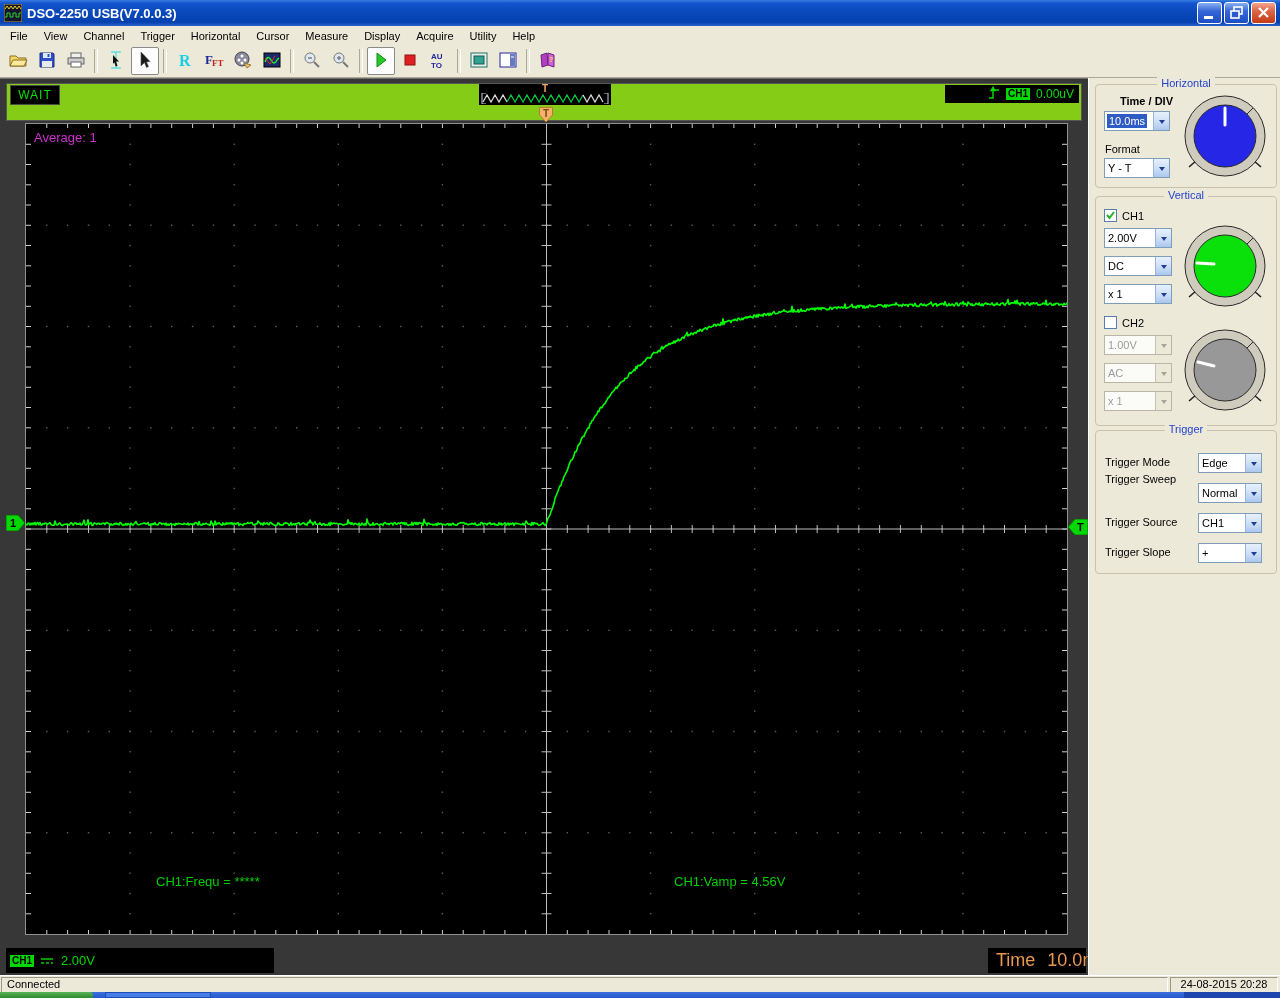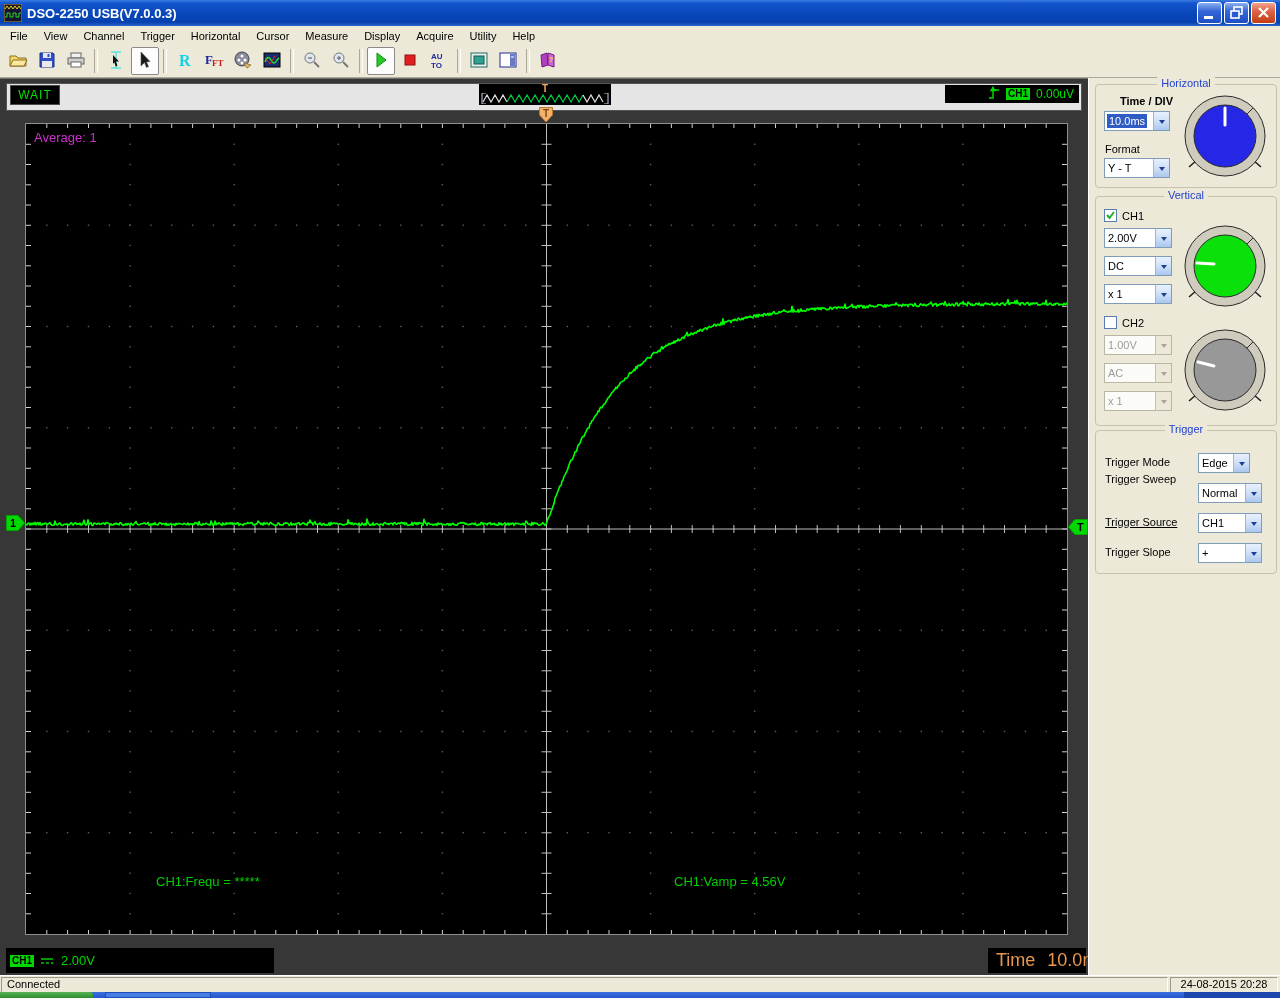--- a/index.html
+++ b/index.html
@@ -24,21 +24,21 @@
   .toolbar{position:absolute;top:45px;left:0;width:1280px;height:32px;background:#ece9d8;
     display:flex;align-items:center;padding-left:4px;gap:1px;
     box-shadow:0 1px 0 #aca899, 0 2px 0 #fff;}
   .tbtn{width:26px;height:26px;display:flex;align-items:center;justify-content:center;border:1px solid transparent;}
   .tbtn.selected{border:1px solid #8a8a8a;background:#fdfdfd;border-radius:2px;}
   .tsep{width:2px;height:24px;border-left:1px solid #aca899;border-right:1px solid #fff;margin:0 3px;}
 
   
   .client{position:absolute;top:78px;left:0;width:1088px;height:897px;background:#373737;
     border-top:1px solid #6e6e6e;}
-  .infostrip{position:absolute;left:6px;top:4px;width:1076px;height:28px;background:#e5e5e5;
+  .infostrip{position:absolute;left:6px;top:4px;width:1076px;height:38px;background:#84cc16;
     border:1px solid #555;box-sizing:border-box;}
   .wait-box{position:absolute;left:3px;top:1px;width:48px;height:18px;background:#000;
     border:1px solid #4a4a4a;color:#00e000;display:flex;align-items:center;justify-content:center;
     font-size:12px;letter-spacing:1px;}
   .preview-box{position:absolute;left:472px;top:0;width:132px;height:21px;background:#000;}
   .pv-t{position:absolute;left:0;right:0;top:-1px;text-align:center;color:#f5a860;font-size:10px;font-weight:bold;}
   .preview-box svg{position:absolute;left:0;top:9px;}
   .trig-box{position:absolute;right:2px;top:1px;width:134px;height:18px;background:#000;
     display:flex;align-items:center;justify-content:flex-end;gap:6px;padding-right:5px;
     color:#00e000;font-size:12px;box-sizing:border-box;}
@@ -1398,36 +1398,36 @@
           <line x1="21" y1="-21" x2="28" y2="-28" stroke="#2a2a2a"></line>
           <circle r="31" fill="#989898" stroke="#2a2a2a"></circle>
           <line x1="-27" y1="-8" x2="-11" y2="-4" stroke="#fff" stroke-width="3" stroke-linecap="round"></line>
         </svg></div>
   </div>
 
   <div class="group" id="g-trigger">
     <div class="gtitle"><span>Trigger</span></div>
     <div id="trigger-rows">
         <div class="glabel" style="left: 9px; top: 25px;">Trigger Mode</div>
-        <div class="combo" style="left: 102px; top: 22px; width: 52px;">
+        <div class="combo" style="left: 102px; top: 22px; width: 64px;">
           <span class="combo-text">Edge</span>
           <span class="spacer"></span>
           <span class="combo-btn">
             <span class="arrow"></span>
           </span>
         </div>
         <div class="glabel" style="left: 9px; top: 42px;">Trigger Sweep</div>
         <div class="combo" style="left: 102px; top: 52px; width: 64px;">
           <span class="combo-text">Normal</span>
           <span class="spacer"></span>
           <span class="combo-btn">
             <span class="arrow"></span>
           </span>
         </div>
-        <div class="glabel" style="left: 9px; top: 85px; text-decoration: underline;">Trigger Source</div>
+        <div class="glabel" style="left: 9px; top: 85px;">Trigger Source</div>
         <div class="combo" style="left: 102px; top: 82px; width: 64px;">
           <span class="combo-text">CH1</span>
           <span class="spacer"></span>
           <span class="combo-btn">
             <span class="arrow"></span>
           </span>
         </div>
         <div class="glabel" style="left: 9px; top: 115px;">Trigger Slope</div>
         <div class="combo" style="left: 102px; top: 112px; width: 64px;">
           <span class="combo-text">+</span>

